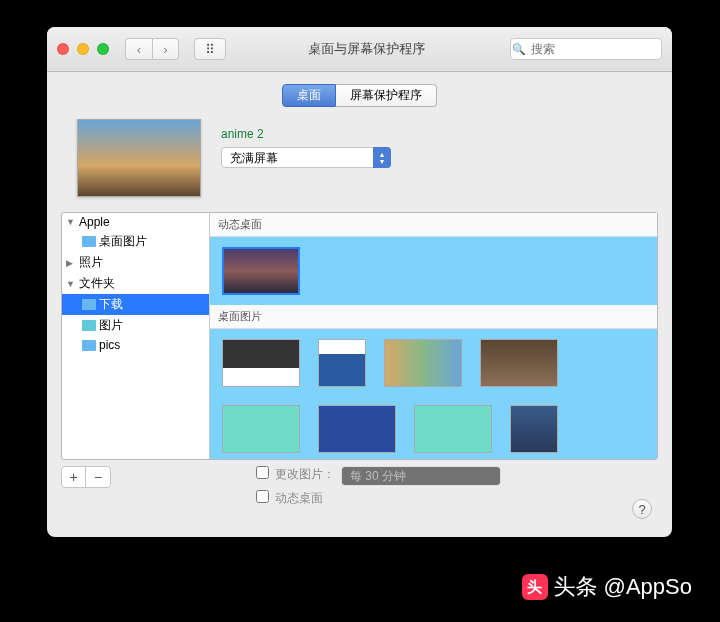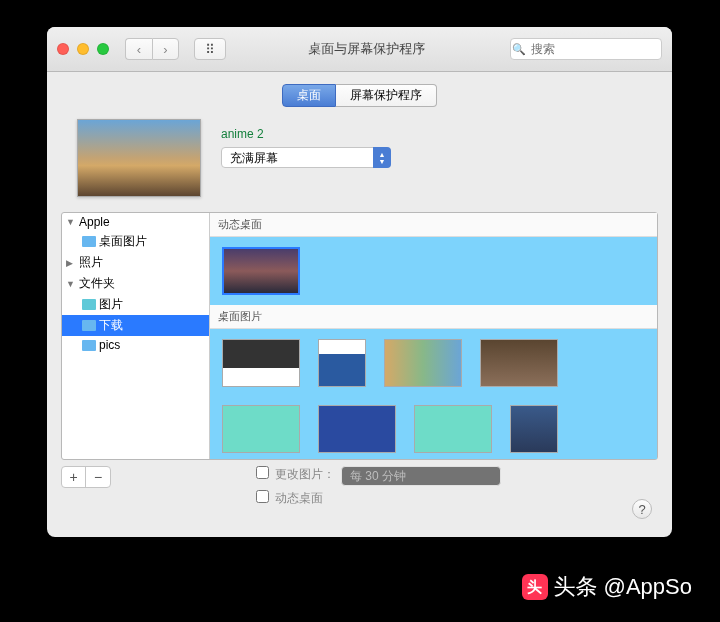--- a/index.html
+++ b/index.html
@@ -276,27 +276,27 @@
         <span>桌面图片</span>
       </div>
       <div class="tree-item">
         <span class="disclosure">▶</span>
         <span>照片</span>
       </div>
       <div class="tree-item">
         <span class="disclosure">▼</span>
         <span>文件夹</span>
       </div>
+      <div class="tree-item indent-1 selected">
+        <span class="tree-icon folder-blue"></span>
+        <span>下载</span>
+      </div>
       <div class="tree-item indent-1">
         <span class="tree-icon folder-teal"></span>
         <span>图片</span>
-      </div>
-      <div class="tree-item indent-1 selected">
-        <span class="tree-icon folder-blue"></span>
-        <span>下载</span>
       </div>
       <div class="tree-item indent-1">
         <span class="tree-icon folder-blue"></span>
         <span>pics</span>
       </div>
     </div>
 
     <div class="thumbs-panel">
       <div class="section-hdr">动态桌面</div>
       <div class="thumb-row">

